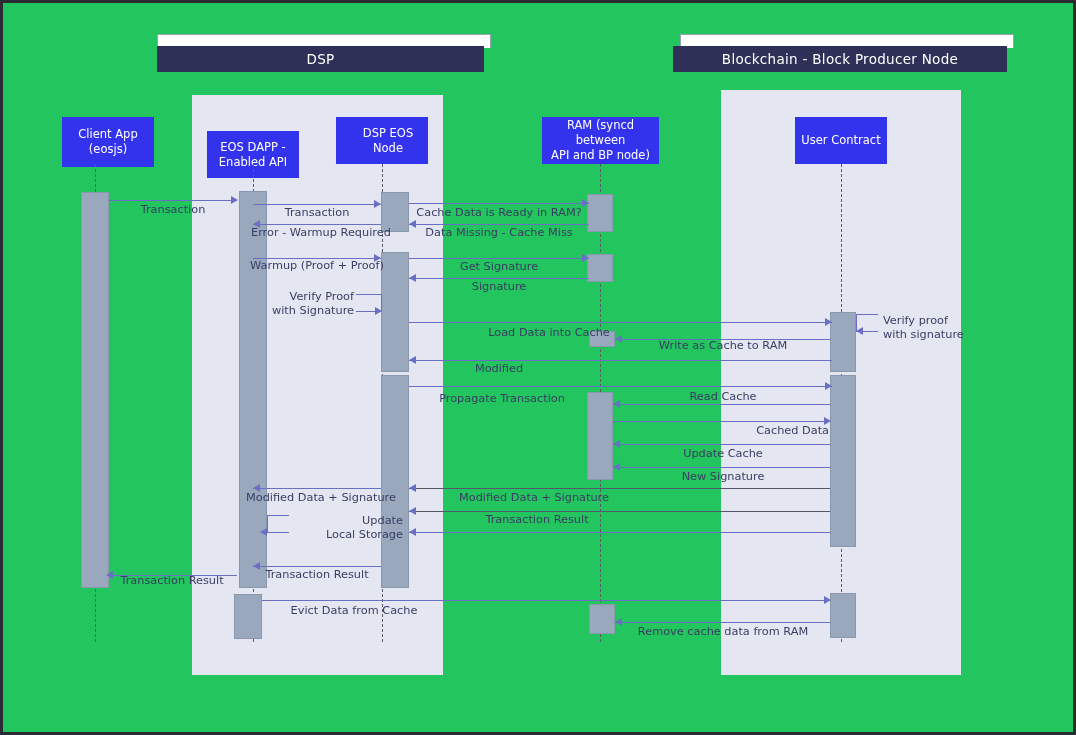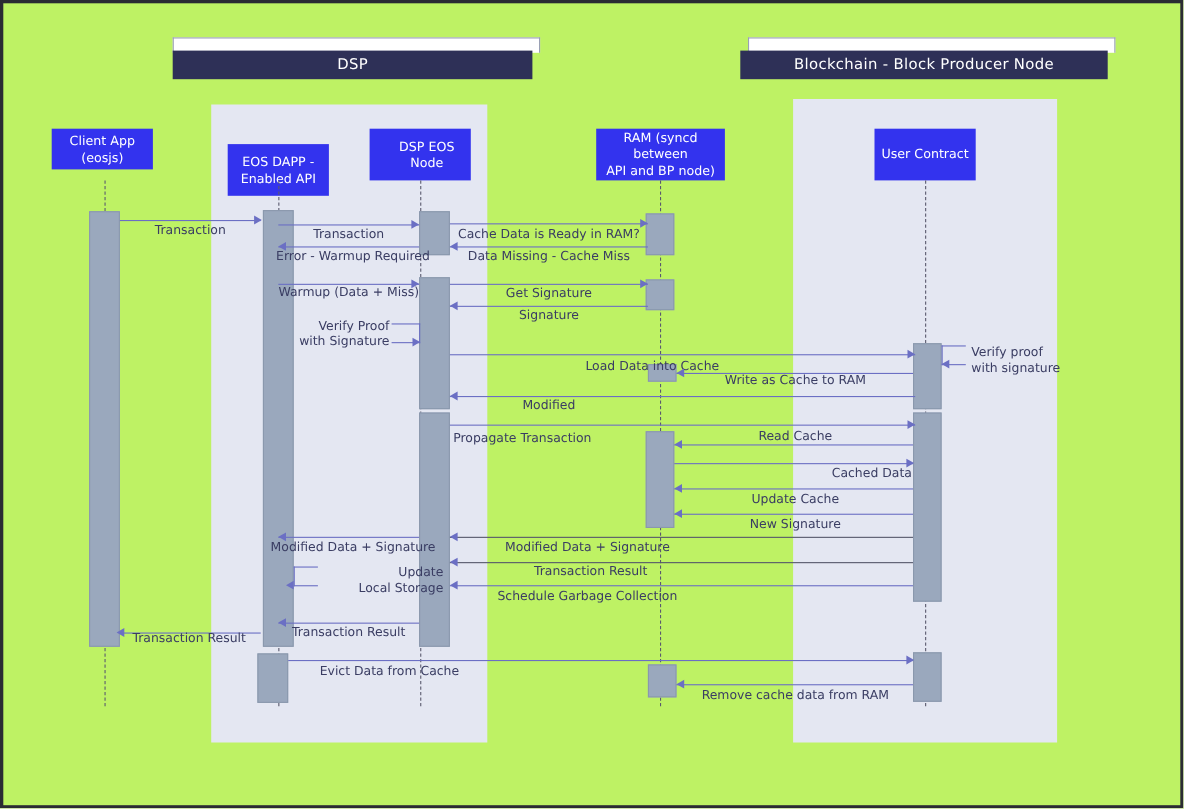--- a/index.html
+++ b/index.html
@@ -5,21 +5,21 @@
   html, body {
     margin: 0;
     padding: 0;
     background: #ffffff;
     font-family: "DejaVu Sans", sans-serif;
   }
   #canvas {
     position: relative;
     width: 1076px;
     height: 735px;
-    background: #bef264;
+    background: #22c55e;
     overflow: hidden;
   }
   .frame-border {
     position: absolute;
     left: 0; top: 0;
     width: 1076px; height: 735px;
     border: 3px solid #2b2b33;
     box-sizing: border-box;
     pointer-events: none;
   }
@@ -125,21 +125,21 @@
 
   <div class="grp-bracket" style="left:157px; top:34px; width:334px; height:14px;"></div>
   <div class="grp-title" style="left:157px; top:46px; width:327px; height:26px;">DSP</div>
 
   <div class="grp-bracket" style="left:680px; top:34px; width:334px; height:14px;"></div>
   <div class="grp-title" style="left:673px; top:46px; width:334px; height:26px;">Blockchain - Block Producer Node</div>
 
   <div class="grp-body" style="left:192px; top:95px; width:251px; height:580px;"></div>
   <div class="grp-body" style="left:721px; top:90px; width:240px; height:585px;"></div>
 
-  <div class="participant" style="left:47px; top:117px; width:92px; height:37px;">Client App
+  <div class="participant" style="left:62px; top:117px; width:92px; height:50px;">Client App
 (eosjs)</div>
   <div class="participant" style="left:207px; top:131px; width:92px; height:47px;">EOS DAPP -
 Enabled API</div>
   <div class="participant" style="left:336px; top:117px; width:92px; height:47px;padding-left:16px;">DSP EOS Node</div>
   <div class="participant" style="left:542px; top:117px; width:117px; height:47px;">RAM (syncd between
 API and BP node)</div>
   <div class="participant" style="left:795px; top:117px; width:92px; height:47px;text-align:right;">User Contract</div>
 
   <div class="lifeline" style="left:95px; top:164px; height:478px;"></div>
   <div class="lifeline" style="left:253px; top:164px; height:478px;"></div>
@@ -181,55 +181,55 @@
   <div class="msg-line" style="left:409px; top:224px; width:180px;"></div>
   <div class="arrow left" style="left:409px; top:220px;"></div>
   <div class="msg-label" style="left:406px; top:226px; width:186px;">Data Missing - Cache Miss</div>
 
   <div class="msg-line" style="left:253px; top:224px; width:128px;"></div>
   <div class="arrow left" style="left:253px; top:220px;"></div>
   <div class="msg-label" style="left:251px; top:226px; width:131px;">Error - Warmup Required</div>
 
   <div class="msg-line" style="left:253px; top:258px; width:128px;"></div>
   <div class="arrow right" style="left:374px; top:254px;"></div>
-  <div class="msg-label" style="left:250px; top:259px; width:134px;">Warmup (Data + Miss)</div>
+  <div class="msg-label" style="left:250px; top:259px; width:134px;">Warmup (Proof + Proof)</div>
 
   <div class="msg-line" style="left:409px; top:258px; width:180px;"></div>
   <div class="arrow right" style="left:582px; top:254px;"></div>
   <div class="msg-label" style="left:406px; top:260px; width:186px;">Get Signature</div>
 
   <div class="msg-line" style="left:409px; top:278px; width:180px;"></div>
   <div class="arrow left" style="left:409px; top:274px;"></div>
   <div class="msg-label" style="left:406px; top:280px; width:186px;">Signature</div>
 
   <div class="loop right-side" style="left:356px; top:294px; width:26px; height:18px;"></div>
   <div class="arrow right" style="left:375px; top:307px;"></div>
   <div class="msg-label multi" style="left:266px; top:290px; width:88px; text-align:right;">Verify Proof
 with Signature</div>
 
   <div class="msg-line" style="left:409px; top:322px; width:423px;"></div>
   <div class="arrow right" style="left:825px; top:318px;"></div>
-  <div class="msg-label" style="left:409px; top:326px; width:280px; text-align:center;padding-left:44px;">Load Data into Cache</div>
+  <div class="msg-label" style="left:409px; top:326px; width:280px; text-align:center;">Load Data into Cache</div>
 
   <div class="loop left-side" style="left:856px; top:314px; width:22px; height:18px;"></div>
   <div class="arrow left" style="left:856px; top:327px;"></div>
   <div class="msg-label multi" style="left:883px; top:314px; width:110px; text-align:left;">Verify proof
 with signature</div>
 
   <div class="msg-line" style="left:615px; top:339px; width:215px;"></div>
   <div class="arrow left" style="left:615px; top:335px;"></div>
   <div class="msg-label" style="left:617px; top:339px; width:212px; ">Write as Cache to RAM</div>
 
   <div class="msg-line" style="left:409px; top:360px; width:423px;"></div>
   <div class="arrow left" style="left:409px; top:356px;"></div>
   <div class="msg-label" style="left:409px; top:362px; width:180px; text-align:center;">Modified</div>
 
   <div class="msg-line" style="left:409px; top:386px; width:423px;"></div>
   <div class="arrow right" style="left:825px; top:382px;"></div>
-  <div class="msg-label" style="left:412px; top:392px; width:180px; text-align:left;">Propagate Transaction</div>
+  <div class="msg-label" style="left:412px; top:392px; width:180px; text-align:center;">Propagate Transaction</div>
 
   <div class="msg-line" style="left:613px; top:404px; width:217px;"></div>
   <div class="arrow left" style="left:613px; top:400px;"></div>
   <div class="msg-label" style="left:617px; top:390px; width:212px; text-align:center;">Read Cache</div>
 
   <div class="msg-line" style="left:613px; top:421px; width:217px;"></div>
   <div class="arrow right" style="left:824px; top:417px;"></div>
   <div class="msg-label" style="left:617px; top:424px; width:212px; text-align:right;">Cached Data</div>
 
   <div class="msg-line" style="left:613px; top:444px; width:217px;"></div>
@@ -252,21 +252,20 @@
   <div class="arrow left" style="left:409px; top:507px;"></div>
   <div class="msg-label" style="left:412px; top:513px; width:250px; text-align:center;">Transaction Result</div>
 
   <div class="loop left-side" style="left:267px; top:515px; width:22px; height:18px;"></div>
   <div class="arrow left" style="left:260px; top:528px;"></div>
   <div class="msg-label multi" style="left:293px; top:514px; width:110px; text-align:right;">Update
 Local Storage</div>
 
   <div class="msg-line" style="left:409px; top:532px; width:421px;"></div>
   <div class="arrow left" style="left:409px; top:528px;"></div>
-  <div class="msg-label" style="left:409px; top:535px; width:250px; text-align:center;">Schedule Garbage Collection</div>
 
   <div class="msg-line" style="left:253px; top:566px; width:128px;"></div>
   <div class="arrow left" style="left:253px; top:562px;"></div>
   <div class="msg-label" style="left:250px; top:568px; width:134px; text-align:center;">Transaction Result</div>
 
   <div class="msg-line" style="left:109px; top:575px; width:128px;"></div>
   <div class="arrow left" style="left:106px; top:571px;"></div>
   <div class="msg-label" style="left:106px; top:574px; width:132px; text-align:center;">Transaction Result</div>
 
   <div class="msg-line" style="left:262px; top:600px; width:568px;"></div>

